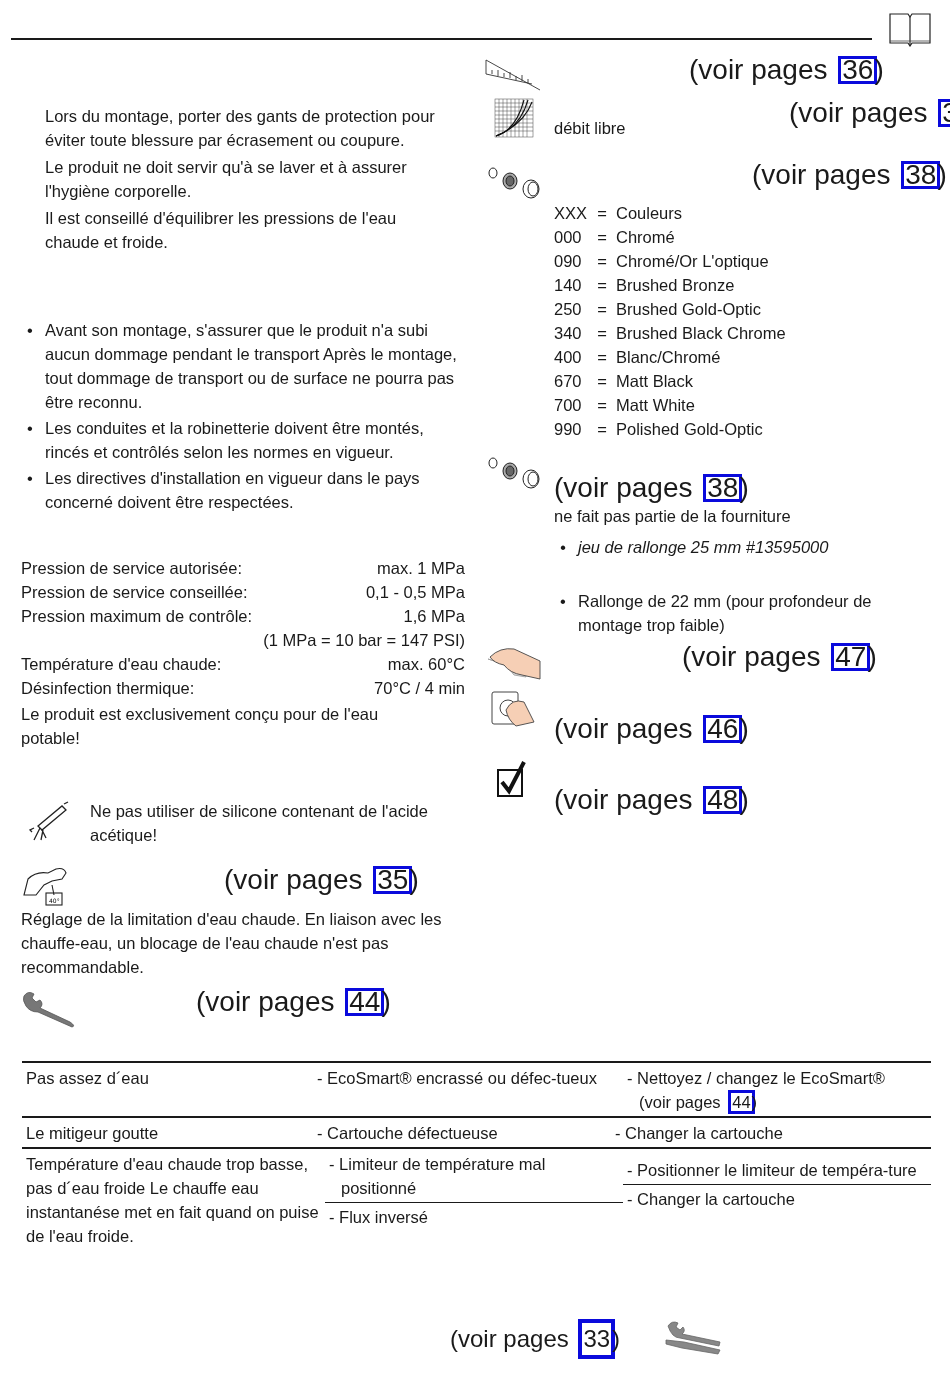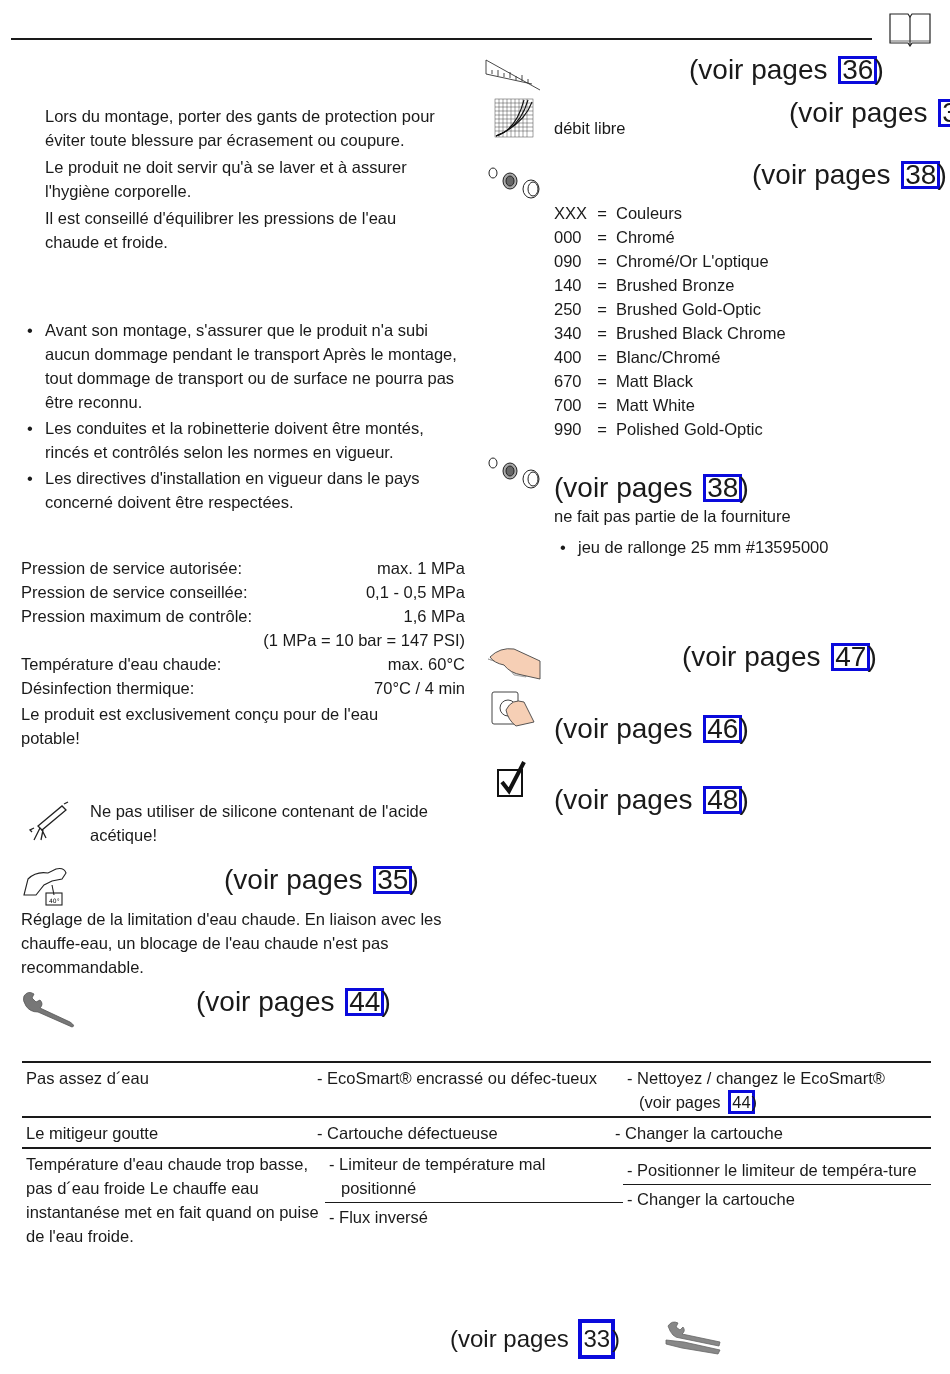--- a/index.html
+++ b/index.html
@@ -216,21 +216,22 @@
     <ellipse cx="24" cy="16" rx="4" ry="5" fill="#666"></ellipse>
     <ellipse cx="45" cy="24" rx="8" ry="9"></ellipse>
     <ellipse cx="47" cy="24" rx="5" ry="7"></ellipse>
   </g>
 </svg>
 <div class="abs ref" style="left:554px; top:474px;">
   <span>(voir pages </span><span class="box">38</span><span>)</span>
 </div>
 <div class="abs" style="left:554px; top:504px;">ne fait pas partie de la fourniture</div>
 <ul class="abs bullets" style="left:554px; top:535px; width:370px;">
-  <li style="margin-bottom:30px;">jeu de rallonge 25 mm #13595000</li>
+  <li style="margin-bottom:30px;font-style:italic;">jeu de rallonge 25 mm #13595000</li>
+  <li>Rallonge de 22 mm (pour profondeur de montage trop faible)</li>
 </ul>
 
 <svg class="abs" style="left:486px; top:645px;" width="56" height="36" viewBox="0 0 56 36">
   <path d="M2 14 L20 20 L28 30 L40 32 L40 28 L28 22 Z" fill="#ddd" stroke="#999" stroke-width="0.8"></path>
   <path d="M4 12 Q14 2 28 4 L54 16 L54 34 L36 30 Q24 28 18 20 Q8 18 4 12 Z" fill="#f6cfb5" stroke="#444" stroke-width="0.9"></path>
 </svg>
 <div class="abs ref" style="left:682px; top:643px;">
   <span>(voir pages </span><span class="box">47</span><span>)</span>
 </div>
 

